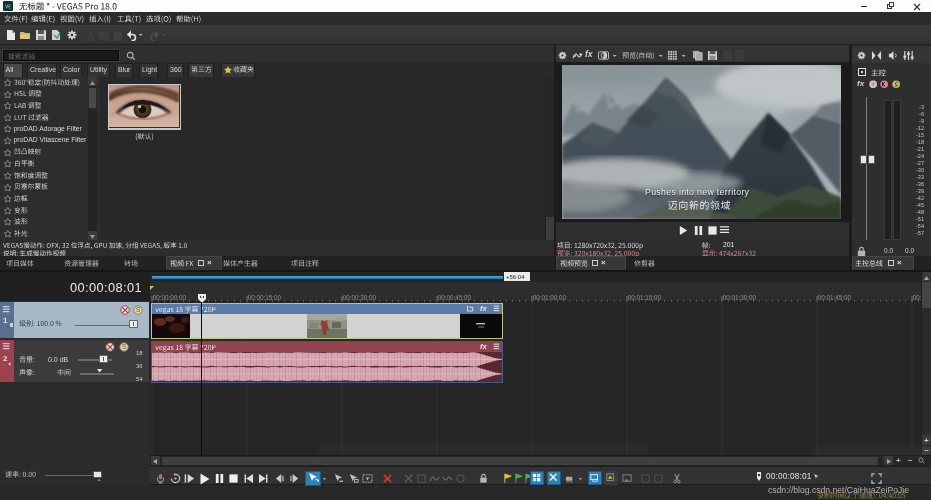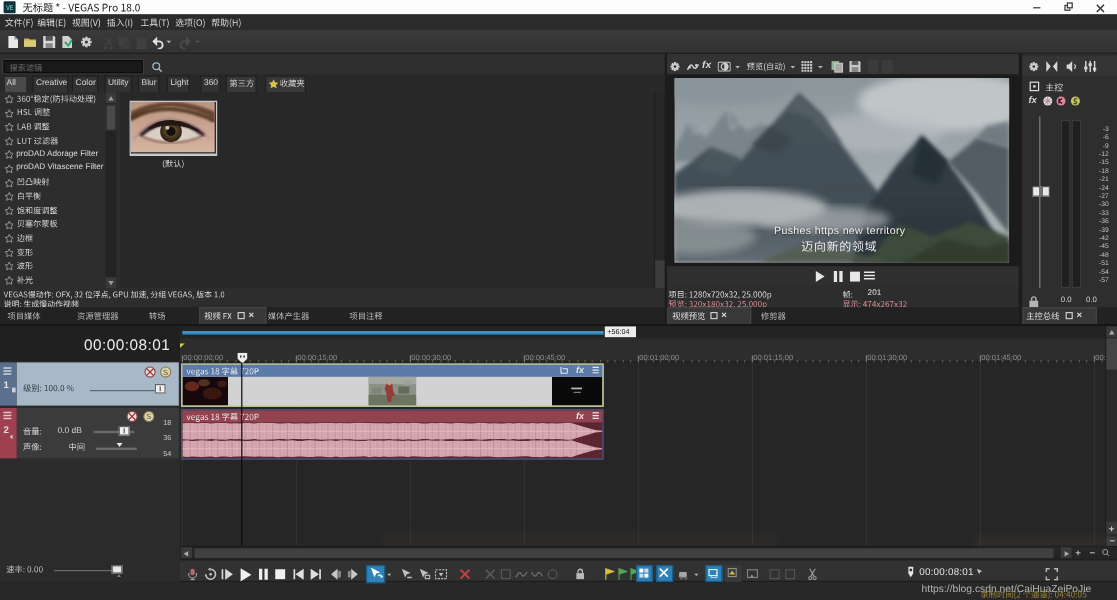--- a/index.html
+++ b/index.html
@@ -408,21 +408,21 @@
 <path d="M228 70 L252 96 L279 130 L279 58 L252 50Z" fill="#48525a" opacity="0.85" filter="url(#bl)"></path>
 <path d="M252 50 L279 58 L279 36 L260 40Z" fill="#68727a" opacity="0.7" filter="url(#bl)"></path>
 <ellipse cx="55" cy="108" rx="72" ry="15" fill="#d4d9d9" opacity="0.85" filter="url(#bl2)"></ellipse>
 <ellipse cx="125" cy="118" rx="55" ry="11" fill="#c4cbcb" opacity="0.65" filter="url(#bl2)"></ellipse>
 <ellipse cx="18" cy="132" rx="50" ry="15" fill="#a8b0b0" opacity="0.7" filter="url(#bl2)"></ellipse>
 <path d="M160 154 L186 122 L216 132 L246 120 L279 132 L279 154Z" fill="#41503a" filter="url(#bl)"></path>
 <path d="M190 154 L226 134 L258 142 L279 136 L279 154Z" fill="#303e2a" opacity="0.95" filter="url(#bl)"></path>
 <path d="M70 154 L108 138 L152 146 L180 154Z" fill="#56604e" opacity="0.75" filter="url(#bl)"></path>
 <rect width="279" height="154" fill="#2c363c" opacity="0.13"></rect>
 </svg></div>
-    <div style="position:absolute;left:645px;top:187px;font:400 8.8px 'Liberation Sans', sans-serif;color:#f4f4f4;white-space:pre;line-height:10.8px;text-shadow:0 1px 2px rgba(0,0,0,0.9);letter-spacing:0.3px;">Pushes https new territory</div>
+    <div style="position:absolute;left:645px;top:187px;font:400 8.8px 'Liberation Sans', sans-serif;color:#f4f4f4;white-space:pre;line-height:10.8px;text-shadow:0 1px 2px rgba(0,0,0,0.9);letter-spacing:0.3px;">Pushes into new territory</div>
     <div style="position:absolute;left:667px;top:198.5px;line-height:0"><svg width="65" height="13" viewBox="0 -10.2 65 13.3">
         <path d="M0.6 -7.6C1.2 -7.1 1.9 -6.4 2.3 -6L2.9 -6.5C2.5 -6.9 1.7 -7.6 1.1 -8.1ZM2.7 -4.9H0.5V-4.2H1.9V-1C1.5 -0.8 1 -0.5 0.5 0L1 0.8C1.5 0.2 2 -0.4 2.3 -0.4C2.6 -0.4 2.9 -0.1 3.3 0.2C4 0.5 4.9 0.6 6 0.6C7.1 0.6 8.8 0.6 9.6 0.5C9.6 0.3 9.7 -0.1 9.8 -0.3C8.8 -0.2 7.2 -0.1 6.1 -0.1C5 -0.1 4.1 -0.2 3.5 -0.5C3.1 -0.7 2.9 -0.9 2.7 -1ZM3.3 -7.9V-7.2H5C5 -4.9 4.7 -2.7 3.1 -1.5C3.3 -1.3 3.5 -1.1 3.6 -0.9C4.9 -1.8 5.4 -3.3 5.6 -4.9H8.4C8.3 -2.8 8.2 -1.9 8 -1.7C7.9 -1.6 7.8 -1.6 7.6 -1.6C7.4 -1.6 6.9 -1.6 6.4 -1.7C6.6 -1.5 6.6 -1.2 6.7 -0.9C7.2 -0.9 7.7 -0.9 7.9 -0.9C8.2 -1 8.4 -1 8.6 -1.3C8.9 -1.6 9 -2.6 9.2 -5.2C9.2 -5.3 9.2 -5.6 9.2 -5.6H5.7C5.8 -6.1 5.8 -6.6 5.8 -7.2H9.6V-7.9Z M15.3 -8.6C15.1 -8.1 14.9 -7.4 14.6 -6.8H11.8V0.8H12.6V-6.1H19.3V-0.2C19.3 -0 19.2 0 19 0C18.8 0.1 18.1 0.1 17.4 0C17.5 0.2 17.6 0.6 17.6 0.8C18.6 0.8 19.2 0.8 19.6 0.7C19.9 0.6 20.1 0.3 20.1 -0.2V-6.8H15.5C15.7 -7.3 16 -7.9 16.2 -8.4ZM14.6 -4H17.2V-2H14.6ZM13.9 -4.7V-0.6H14.6V-1.3H17.9V-4.7Z M25.3 -2.2C25.6 -1.7 25.9 -1 26.1 -0.5L26.6 -0.8C26.5 -1.3 26.1 -1.9 25.8 -2.4ZM23 -2.4C22.8 -1.8 22.4 -1.1 22 -0.7C22.2 -0.6 22.4 -0.4 22.6 -0.3C23 -0.8 23.4 -1.5 23.6 -2.2ZM27.2 -7.6V-4.1C27.2 -2.7 27.2 -1 26.3 0.3C26.5 0.3 26.8 0.6 26.9 0.7C27.8 -0.6 28 -2.6 28 -4.1V-4.4H29.5V0.8H30.2V-4.4H31.4V-5.1H28V-7.1C29 -7.2 30.2 -7.5 31.1 -7.8L30.4 -8.4C29.7 -8.1 28.4 -7.8 27.2 -7.6ZM23.8 -8.4C23.9 -8.1 24.1 -7.8 24.2 -7.5H22.2V-6.9H26.7V-7.5H25C24.9 -7.8 24.7 -8.3 24.5 -8.6ZM25.4 -6.8C25.3 -6.3 25.1 -5.6 24.9 -5.2H22.1V-4.5H24.2V-3.5H22.1V-2.8H24.2V-0.2C24.2 -0.1 24.1 -0.1 24 -0.1C23.9 -0 23.6 -0 23.3 -0.1C23.4 0.1 23.5 0.4 23.5 0.6C24 0.6 24.3 0.6 24.6 0.5C24.8 0.4 24.9 0.2 24.9 -0.2V-2.8H26.8V-3.5H24.9V-4.5H26.9V-5.2H25.6C25.8 -5.6 26 -6.2 26.2 -6.7ZM22.9 -6.6C23.1 -6.2 23.2 -5.6 23.3 -5.2L23.9 -5.4C23.9 -5.7 23.7 -6.3 23.5 -6.8Z M38 -4.3C38.6 -3.6 39.3 -2.5 39.6 -1.9L40.2 -2.3C39.9 -2.9 39.2 -3.9 38.6 -4.7ZM34.8 -8.6C34.8 -8.1 34.6 -7.4 34.4 -6.9H33.3V0.6H34V-0.3H36.8V-6.9H35.1C35.3 -7.4 35.5 -7.9 35.7 -8.4ZM34 -6.2H36.1V-4.1H34ZM34 -0.9V-3.4H36.1V-0.9ZM38.5 -8.6C38.2 -7.2 37.6 -5.8 36.9 -4.9C37.1 -4.8 37.4 -4.6 37.6 -4.4C37.9 -4.9 38.2 -5.6 38.5 -6.3H41.1C41 -2.2 40.8 -0.6 40.5 -0.2C40.4 -0.1 40.3 -0.1 40.1 -0.1C39.8 -0.1 39.2 -0.1 38.6 -0.1C38.7 0.1 38.8 0.4 38.8 0.6C39.4 0.6 40 0.7 40.3 0.6C40.7 0.6 40.9 0.5 41.2 0.2C41.6 -0.3 41.7 -1.9 41.9 -6.6C41.9 -6.7 41.9 -7 41.9 -7H38.8C39 -7.4 39.1 -7.9 39.2 -8.4Z M50.3 -5.2C50.3 -1.6 50.1 -0.4 47.7 0.3C47.8 0.4 48 0.7 48.1 0.9C50.7 0.1 50.9 -1.4 50.9 -5.2ZM50.6 -1C51.3 -0.4 52.1 0.3 52.6 0.8L53.1 0.3C52.6 -0.1 51.7 -0.9 51.1 -1.4ZM45.3 -5.6C45.7 -5.2 46.1 -4.7 46.3 -4.4L46.8 -4.7C46.6 -5 46.2 -5.5 45.8 -5.9ZM48.6 -6.2V-1.4H49.3V-5.7H51.9V-1.4H52.6V-6.2H50.6C50.7 -6.6 50.9 -7 51 -7.3H52.9V-8H48.4V-7.3H50.3C50.2 -7 50.1 -6.6 49.9 -6.2ZM45.9 -8.6C45.5 -7.4 44.6 -6 43.5 -5.2C43.7 -5 44 -4.8 44.1 -4.7C44.8 -5.4 45.5 -6.2 46 -7.2C46.7 -6.5 47.5 -5.6 47.8 -5L48.3 -5.5C47.9 -6.1 47 -7.1 46.3 -7.8C46.4 -8 46.5 -8.2 46.6 -8.4ZM44.2 -3.9V-3.3H46.9C46.6 -2.6 46.1 -1.8 45.7 -1.2C45.4 -1.4 45.2 -1.7 44.9 -1.9L44.4 -1.5C45.2 -0.8 46.1 0.1 46.5 0.7L47.1 0.3C46.9 -0 46.5 -0.4 46.2 -0.7C46.7 -1.5 47.5 -2.7 47.9 -3.7L47.4 -4L47.2 -3.9Z M57 -1.1 57.2 -0.3C58.2 -0.6 59.5 -1 60.7 -1.3L60.6 -2C59.3 -1.6 57.9 -1.3 57 -1.1ZM58.2 -4.8H59.6V-3H58.2ZM57.6 -5.4V-2.4H60.2V-5.4ZM54.4 -1.3 54.7 -0.6C55.5 -0.9 56.5 -1.5 57.4 -1.9L57.2 -2.6L56.2 -2.2V-5.4H57.2V-6.1H56.2V-8.4H55.5V-6.1H54.4V-5.4H55.5V-1.8C55.1 -1.6 54.7 -1.4 54.4 -1.3ZM62.8 -5.4C62.5 -4.4 62.2 -3.5 61.8 -2.8C61.7 -3.8 61.6 -5 61.5 -6.4H63.7V-7.1H63.1L63.6 -7.5C63.3 -7.8 62.8 -8.2 62.3 -8.5L61.9 -8.2C62.3 -7.8 62.9 -7.4 63.1 -7.1H61.5L61.5 -8.6H60.8L60.8 -7.1H57.3V-6.4H60.8C60.9 -4.6 61 -3 61.2 -1.8C60.7 -1 60 -0.3 59.1 0.2C59.3 0.3 59.6 0.6 59.7 0.7C60.4 0.3 60.9 -0.3 61.4 -0.9C61.8 0.2 62.2 0.8 62.8 0.8C63.5 0.8 63.7 0.4 63.8 -1C63.6 -1.1 63.4 -1.2 63.3 -1.4C63.2 -0.3 63.1 0.1 62.9 0.1C62.5 0.1 62.2 -0.6 62 -1.7C62.6 -2.7 63.1 -3.9 63.5 -5.3Z" fill="#f4f4f4"></path>
       </svg></div>
     <div style="position:absolute;left:556px;top:222px;width:293px;height:16px;background:#2f2f2f;"></div>
     <div class="ic" style="left:678px;top:225px;"><svg width="11" height="11" viewBox="0 0 12 12">
         <path d="M2 1l8 5-8 5z" fill="#e8e8e8"></path>
       </svg></div>
     <div class="ic" style="left:693px;top:225px;"><svg width="11" height="11" viewBox="0 0 12 12">
         <path d="M2 1h3v10H2zM7 1h3v10H7z" fill="#e8e8e8"></path>
       </svg></div>
@@ -1015,18 +1015,18 @@
         <path d="M4 0h4v6L6 9 4 6z" fill="#e8e8e8"></path>
         <circle cx="6" cy="3" r="1.2" fill="#333"></circle>
       </svg></div>
     <div style="position:absolute;left:766px;top:472px;font:400 8.2px 'Liberation Sans', sans-serif;color:#e0e0e0;white-space:pre;line-height:10.2px;letter-spacing:0.2px;">00:00:08:01</div>
     <div class="ic" style="left:814px;top:474px;"><svg width="8" height="8" viewBox="0 0 12 12">
         <path d="M0 0l7 3-3 1-1 3z" fill="#c8c8c8"></path>
       </svg></div>
     <div class="ic" style="left:871px;top:473px;"><svg width="11" height="11" viewBox="0 0 12 12">
         <path d="M1 4V1h3M8 1h3v3M11 8v3H8M4 11H1V8" stroke="#b8b8b8" stroke-width="1.4" fill="none"></path>
       </svg></div>
-    <div style="position:absolute;left:768px;top:484.5px;font:400 8.6px 'Liberation Sans', sans-serif;color:#b4b4b4;white-space:pre;line-height:10.6px;">https://blog.csdn.net/CaiHuaZeiPoJie</div>
+    <div style="position:absolute;left:768px;top:484.5px;font:400 8.6px 'Liberation Sans', sans-serif;color:#b4b4b4;white-space:pre;line-height:10.6px;">csdn://blog.csdn.net/CaiHuaZeiPoJie</div>
     <div style="position:absolute;left:817px;top:490.5px;line-height:0"><svg width="89" height="9" viewBox="0 -6.9 89 9.0">
         <path d="M0.9 -2.2C1.4 -1.9 1.9 -1.5 2.2 -1.3L2.5 -1.6C2.3 -1.9 1.7 -2.3 1.3 -2.5ZM0.9 -5.4V-4.9H5.1L5.1 -4.3H1.1V-3.8H5.1L5 -3.2H0.5V-2.7H3.2V-1.5C2.2 -1 1.1 -0.6 0.5 -0.4L0.7 0.1C1.4 -0.2 2.3 -0.6 3.2 -1V-0C3.2 0.1 3.1 0.1 3 0.1C2.9 0.1 2.5 0.1 2.1 0.1C2.2 0.2 2.3 0.4 2.3 0.6C2.8 0.6 3.2 0.6 3.4 0.5C3.6 0.4 3.7 0.3 3.7 -0V-1.6C4.3 -0.7 5.2 -0.1 6.2 0.3C6.3 0.1 6.5 -0.1 6.6 -0.2C5.8 -0.4 5.2 -0.7 4.7 -1.2C5.1 -1.5 5.6 -1.9 6 -2.2L5.6 -2.6C5.3 -2.2 4.8 -1.8 4.3 -1.5C4.1 -1.8 3.9 -2.2 3.7 -2.5V-2.7H6.5V-3.2H5.5C5.6 -3.9 5.7 -4.7 5.7 -5.4L5.3 -5.4L5.2 -5.4Z M11.6 -5.2V-1.3H12.1V-5.2ZM12.8 -5.7V-0.2C12.8 -0 12.8 -0 12.7 -0C12.5 -0 12.1 -0 11.7 -0C11.8 0.1 11.9 0.4 11.9 0.5C12.4 0.5 12.8 0.5 13 0.4C13.2 0.3 13.3 0.2 13.3 -0.2V-5.7ZM7.9 -5.6C7.7 -5 7.5 -4.3 7.2 -3.8C7.3 -3.8 7.5 -3.7 7.6 -3.6C7.8 -3.8 7.9 -4.1 8 -4.3H8.9V-3.6H7.2V-3.1H8.9V-2.4H7.5V-0H8V-2H8.9V0.5H9.4V-2H10.4V-0.5C10.4 -0.5 10.3 -0.4 10.3 -0.4C10.2 -0.4 9.9 -0.4 9.7 -0.4C9.7 -0.3 9.8 -0.1 9.8 0C10.2 0 10.5 0 10.6 -0.1C10.8 -0.2 10.8 -0.3 10.8 -0.5V-2.4H9.4V-3.1H11.1V-3.6H9.4V-4.3H10.8V-4.8H9.4V-5.8H8.9V-4.8H8.2C8.2 -5 8.3 -5.3 8.4 -5.5Z M17.1 -3.1C17.4 -2.6 17.9 -1.9 18.1 -1.4L18.6 -1.7C18.3 -2.1 17.9 -2.8 17.5 -3.3ZM16 -2.8V-1.2H14.9V-2.8ZM16 -3.2H14.9V-4.7H16ZM14.4 -5.2V-0.2H14.9V-0.7H16.5V-5.2ZM19.1 -5.8V-4.4H16.8V-3.9H19.1V-0.2C19.1 -0.1 19 -0 18.9 -0C18.7 -0 18.2 -0 17.7 -0C17.8 0.1 17.8 0.3 17.9 0.5C18.6 0.5 19 0.5 19.3 0.4C19.5 0.3 19.6 0.2 19.6 -0.2V-3.9H20.4V-4.4H19.6V-5.8Z M21.3 -4.2V0.6H21.9V-4.2ZM21.4 -5.5C21.7 -5.2 22.1 -4.7 22.3 -4.4L22.7 -4.7C22.5 -5 22.2 -5.4 21.8 -5.7ZM23.3 -2H25V-1.1H23.3ZM23.3 -3.4H25V-2.5H23.3ZM22.8 -3.8V-0.7H25.5V-3.8ZM23.1 -5.4V-4.9H26.5V-0.1C26.5 0 26.4 0 26.4 0C26.3 0 26 0.1 25.7 0C25.8 0.2 25.8 0.4 25.9 0.5C26.3 0.5 26.6 0.5 26.8 0.4C26.9 0.3 27 0.2 27 -0.1V-5.4Z M29.2 1.4 29.6 1.2C29 0.2 28.8 -1 28.8 -2.1C28.8 -3.3 29 -4.5 29.6 -5.5L29.2 -5.6C28.6 -4.6 28.2 -3.5 28.2 -2.1C28.2 -0.8 28.6 0.3 29.2 1.4Z M30.2 0H33.4V-0.5H32C31.8 -0.5 31.5 -0.5 31.2 -0.5C32.4 -1.6 33.2 -2.6 33.2 -3.7C33.2 -4.6 32.6 -5.1 31.7 -5.1C31.1 -5.1 30.6 -4.9 30.2 -4.4L30.6 -4.1C30.9 -4.4 31.2 -4.6 31.6 -4.6C32.3 -4.6 32.6 -4.2 32.6 -3.6C32.6 -2.8 31.8 -1.8 30.2 -0.4Z M38.5 -3.8V0.5H39V-3.8ZM38.8 -5.8C38.1 -4.7 36.9 -3.6 35.5 -3.1C35.7 -3 35.8 -2.8 35.9 -2.6C37 -3.1 38 -3.9 38.8 -4.9C39.7 -3.8 40.6 -3.1 41.6 -2.6C41.7 -2.8 41.9 -3 42 -3.1C40.9 -3.6 40 -4.2 39.1 -5.3L39.3 -5.6Z M42.7 -5.2C43.1 -4.9 43.6 -4.4 43.8 -4L44.2 -4.4C44 -4.7 43.4 -5.2 43 -5.5ZM44 -3.2H42.5V-2.7H43.5V-0.8C43.2 -0.6 42.8 -0.3 42.5 0.1L42.8 0.5C43.2 0 43.5 -0.4 43.7 -0.4C43.9 -0.4 44.1 -0.2 44.4 0C44.9 0.3 45.5 0.4 46.3 0.4C47.1 0.4 48.3 0.4 48.7 0.3C48.8 0.2 48.8 -0 48.9 -0.2C48.2 -0.1 47.1 -0.1 46.3 -0.1C45.6 -0.1 45 -0.1 44.5 -0.4C44.3 -0.5 44.1 -0.7 44 -0.7ZM44.7 -5.5V-5.1H47.6C47.4 -4.9 47 -4.7 46.7 -4.5C46.3 -4.7 46 -4.8 45.7 -4.9L45.3 -4.7C45.7 -4.5 46.3 -4.3 46.7 -4.1H44.7V-0.5H45.2V-1.6H46.4V-0.5H46.8V-1.6H48V-1C48 -0.9 48 -0.9 47.9 -0.9C47.8 -0.9 47.5 -0.9 47.2 -0.9C47.3 -0.8 47.3 -0.6 47.4 -0.5C47.8 -0.5 48.1 -0.5 48.3 -0.6C48.5 -0.6 48.5 -0.8 48.5 -1V-4.1H47.6C47.5 -4.1 47.3 -4.2 47.1 -4.3C47.6 -4.6 48.2 -5 48.5 -5.3L48.2 -5.6L48.1 -5.5ZM48 -3.7V-3.1H46.8V-3.7ZM45.2 -2.7H46.4V-2H45.2ZM45.2 -3.1V-3.7H46.4V-3.1ZM48 -2.7V-2H46.8V-2.7Z M49.5 -5.3C49.9 -4.9 50.3 -4.4 50.5 -4.1L51 -4.4C50.8 -4.7 50.3 -5.2 49.9 -5.5ZM52.2 -2.5H54.6V-2H52.2ZM52.2 -1.6H54.6V-1H52.2ZM52.2 -3.5H54.6V-2.9H52.2ZM51.8 -3.9V-0.6H55.1V-3.9H53.4C53.5 -4 53.6 -4.3 53.7 -4.5H55.6V-4.9H54.4C54.5 -5.1 54.7 -5.4 54.9 -5.6L54.3 -5.8C54.2 -5.5 54 -5.2 53.8 -4.9H52.5L52.9 -5.1C52.8 -5.3 52.6 -5.6 52.4 -5.8L52 -5.6C52.1 -5.4 52.3 -5.1 52.4 -4.9H51.3V-4.5H53.1C53 -4.3 53 -4.1 52.9 -3.9ZM50.9 -3.3H49.5V-2.8H50.4V-0.7C50.1 -0.6 49.8 -0.3 49.4 0L49.7 0.5C50.1 0 50.4 -0.3 50.7 -0.3C50.8 -0.3 51 -0.1 51.3 0C51.8 0.3 52.4 0.4 53.2 0.4C53.9 0.4 55.1 0.4 55.6 0.3C55.6 0.2 55.7 -0.1 55.7 -0.2C55.1 -0.1 54 -0.1 53.2 -0.1C52.5 -0.1 51.9 -0.1 51.5 -0.4C51.2 -0.5 51.1 -0.6 50.9 -0.7Z M56.7 1.4C57.3 0.3 57.7 -0.8 57.7 -2.1C57.7 -3.5 57.3 -4.6 56.7 -5.6L56.3 -5.5C56.9 -4.5 57.2 -3.3 57.2 -2.1C57.2 -1 56.9 0.2 56.3 1.2Z M59.3 -2.7C59.5 -2.7 59.8 -2.9 59.8 -3.2C59.8 -3.5 59.5 -3.7 59.3 -3.7C59 -3.7 58.8 -3.5 58.8 -3.2C58.8 -2.9 59 -2.7 59.3 -2.7ZM59.3 0.1C59.5 0.1 59.8 -0.1 59.8 -0.4C59.8 -0.7 59.5 -0.9 59.3 -0.9C59 -0.9 58.8 -0.7 58.8 -0.4C58.8 -0.1 59 0.1 59.3 0.1Z M63.7 0.1C64.7 0.1 65.3 -0.8 65.3 -2.5C65.3 -4.3 64.7 -5.1 63.7 -5.1C62.8 -5.1 62.1 -4.3 62.1 -2.5C62.1 -0.8 62.8 0.1 63.7 0.1ZM63.7 -0.4C63.1 -0.4 62.8 -1.1 62.8 -2.5C62.8 -4 63.1 -4.7 63.7 -4.7C64.3 -4.7 64.7 -4 64.7 -2.5C64.7 -1.1 64.3 -0.4 63.7 -0.4Z M68 0H68.6V-1.4H69.2V-1.9H68.6V-5.1H67.9L65.8 -1.8V-1.4H68ZM68 -1.9H66.4L67.6 -3.6C67.7 -3.9 67.9 -4.1 68 -4.4H68C68 -4.1 68 -3.7 68 -3.5Z M70.4 -2.7C70.7 -2.7 70.9 -2.9 70.9 -3.2C70.9 -3.5 70.7 -3.7 70.4 -3.7C70.2 -3.7 70 -3.5 70 -3.2C70 -2.9 70.2 -2.7 70.4 -2.7ZM70.4 0.1C70.7 0.1 70.9 -0.1 70.9 -0.4C70.9 -0.7 70.7 -0.9 70.4 -0.9C70.2 -0.9 70 -0.7 70 -0.4C70 -0.1 70.2 0.1 70.4 0.1Z M73.7 0H74.3V-1.4H75V-1.9H74.3V-5.1H73.6L71.5 -1.8V-1.4H73.7ZM73.7 -1.9H72.2L73.3 -3.6C73.5 -3.9 73.6 -4.1 73.7 -4.4H73.8C73.7 -4.1 73.7 -3.7 73.7 -3.5Z M77.1 0.1C78.1 0.1 78.7 -0.8 78.7 -2.5C78.7 -4.3 78.1 -5.1 77.1 -5.1C76.2 -5.1 75.6 -4.3 75.6 -2.5C75.6 -0.8 76.2 0.1 77.1 0.1ZM77.1 -0.4C76.6 -0.4 76.2 -1.1 76.2 -2.5C76.2 -4 76.6 -4.7 77.1 -4.7C77.7 -4.7 78.1 -4 78.1 -2.5C78.1 -1.1 77.7 -0.4 77.1 -0.4Z M80 -2.7C80.2 -2.7 80.5 -2.9 80.5 -3.2C80.5 -3.5 80.2 -3.7 80 -3.7C79.7 -3.7 79.5 -3.5 79.5 -3.2C79.5 -2.9 79.7 -2.7 80 -2.7ZM80 0.1C80.2 0.1 80.5 -0.1 80.5 -0.4C80.5 -0.7 80.2 -0.9 80 -0.9C79.7 -0.9 79.5 -0.7 79.5 -0.4C79.5 -0.1 79.7 0.1 80 0.1Z M82.9 0.1C83.8 0.1 84.4 -0.8 84.4 -2.5C84.4 -4.3 83.8 -5.1 82.9 -5.1C81.9 -5.1 81.3 -4.3 81.3 -2.5C81.3 -0.8 81.9 0.1 82.9 0.1ZM82.9 -0.4C82.3 -0.4 81.9 -1.1 81.9 -2.5C81.9 -4 82.3 -4.7 82.9 -4.7C83.4 -4.7 83.8 -4 83.8 -2.5C83.8 -1.1 83.4 -0.4 82.9 -0.4Z M86.6 0.1C87.4 0.1 88.3 -0.5 88.3 -1.6C88.3 -2.8 87.6 -3.3 86.7 -3.3C86.4 -3.3 86.2 -3.2 86 -3.1L86.1 -4.5H88V-5.1H85.5L85.4 -2.7L85.7 -2.5C86 -2.7 86.2 -2.8 86.6 -2.8C87.2 -2.8 87.6 -2.4 87.6 -1.6C87.6 -0.9 87.1 -0.4 86.5 -0.4C85.9 -0.4 85.6 -0.7 85.3 -1L85 -0.6C85.3 -0.2 85.8 0.1 86.6 0.1Z" fill="rgba(165,142,60,0.95)"></path>
       </svg></div>
     <div style="position:absolute;left:812px;top:446px;width:115px;height:12px;background:rgba(120,100,90,0.10);border-radius:3px;filter:blur(2px);"></div>
     <div style="position:absolute;left:318px;top:443px;width:330px;height:12px;background:rgba(110,95,90,0.07);border-radius:3px;filter:blur(2px);"></div>
   </div>
 </body></html>

